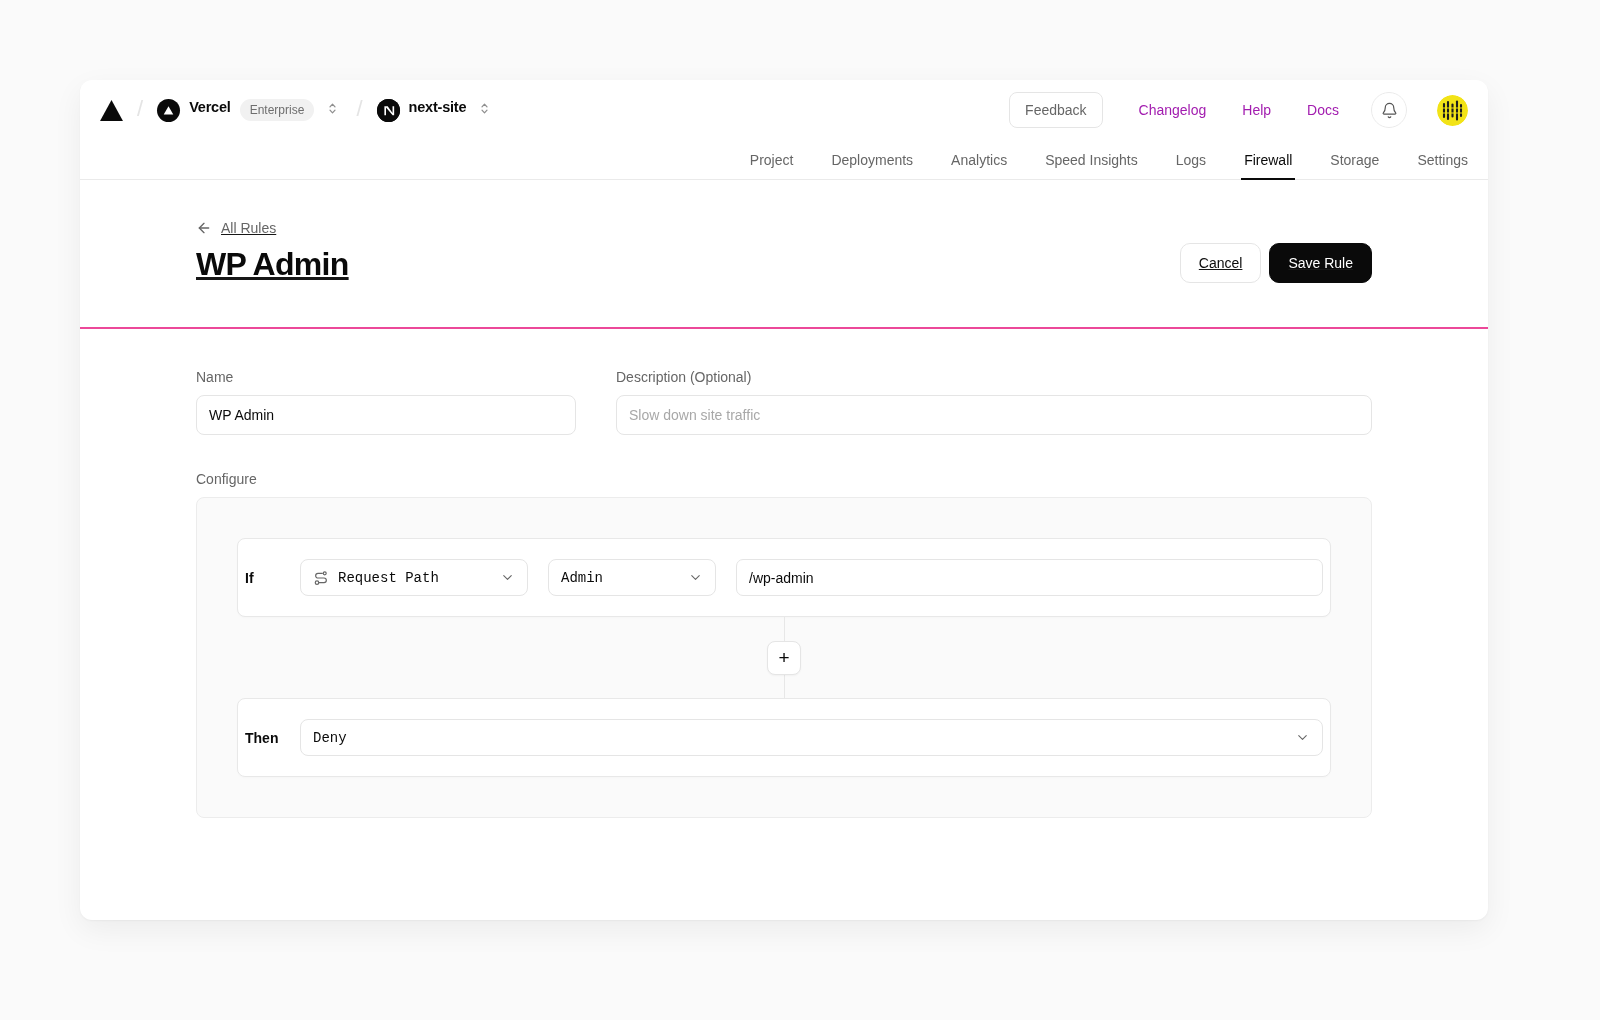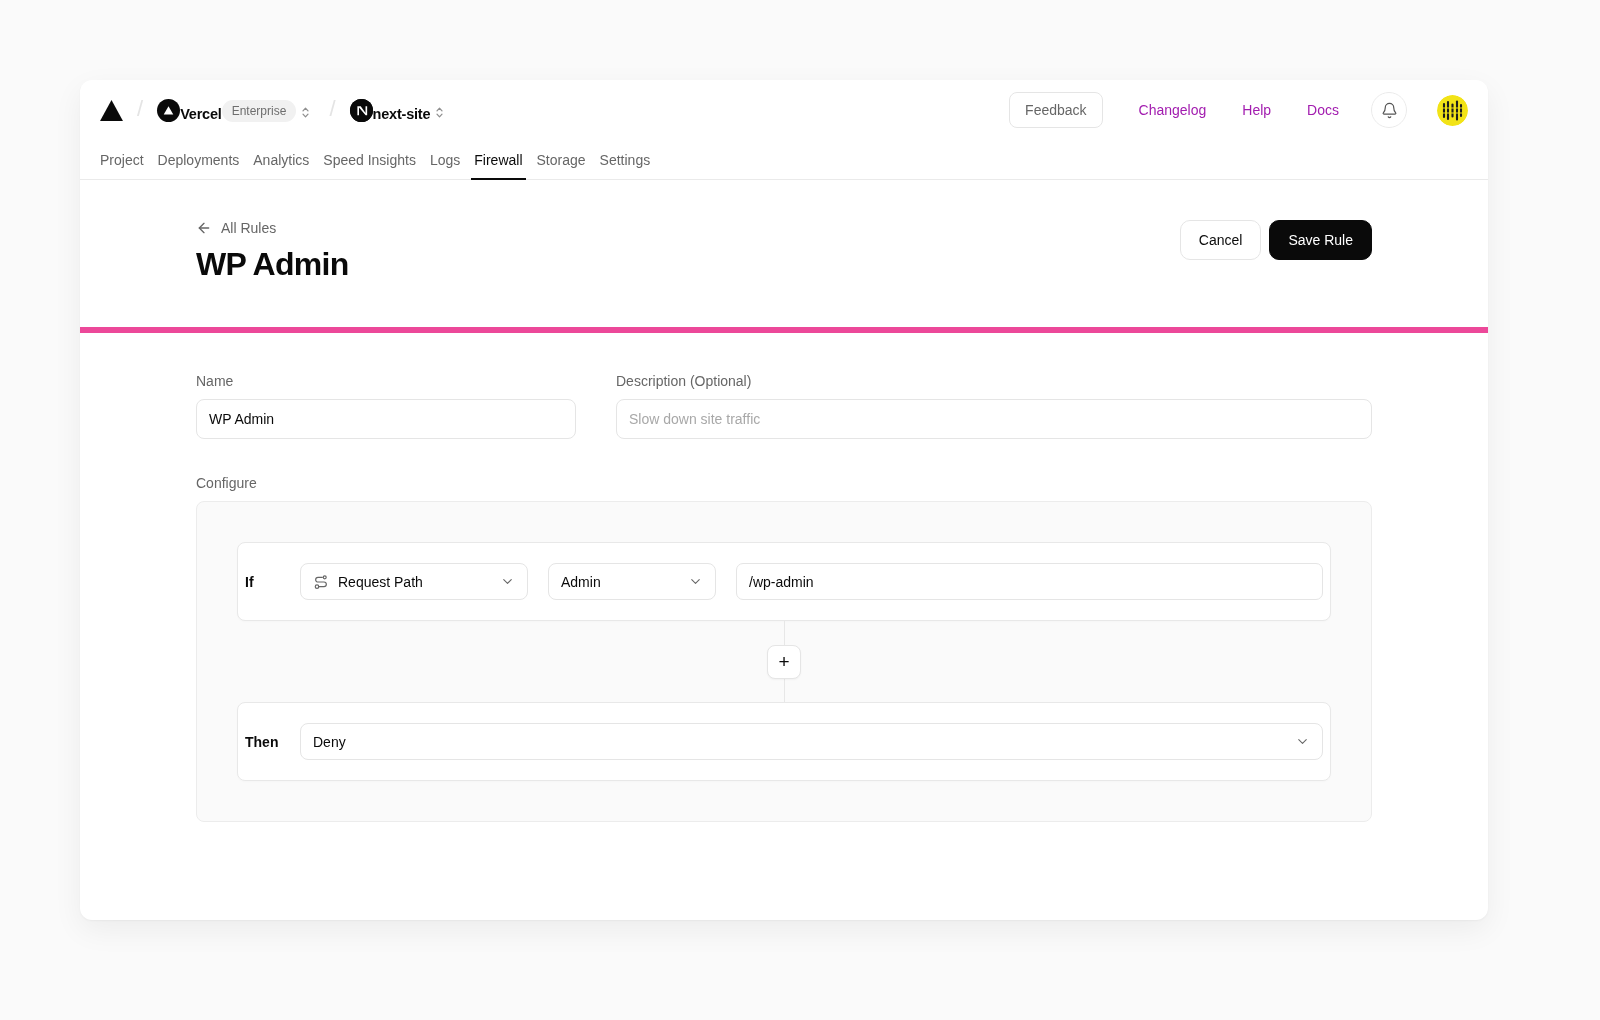--- a/index.html
+++ b/index.html
@@ -10,42 +10,42 @@
     position:absolute; left:80px; top:80px; width:1408px; height:840px;
     background:#fff; border-radius:12px;
     box-shadow:0 1px 2px rgba(0,0,0,.04), 0 10px 30px rgba(0,0,0,.06);
     overflow:hidden;
   }
 
   
   .topbar { height:60px; display:flex; align-items:center; justify-content:space-between; padding:0 20px; }
   .topbar-left { display:flex; align-items:center; gap:14px; }
   .slash { color:#e4e4e4; font-size:22px; font-weight:300; transform:translateY(-1px); user-select:none; }
-  .switcher { display:flex; align-items:flex-end; cursor:pointer; }
+  .switcher { display:flex; align-items:flex-start; gap:9px; cursor:pointer; }
   .entity-name { font-size:14.5px; font-weight:700; color:#0a0a0a; letter-spacing:-.2px; }
   .avatar-circle { width:23px; height:23px; border-radius:50%; background:#0a0a0a; display:flex; align-items:center; justify-content:center; flex-shrink:0; }
   .badge { background:#f1f1f1; color:#6e6e6e; font-size:12px; padding:4px 10px; border-radius:999px; }
   .chev-sel { display:flex; align-items:center; color:#8f8f8f; padding:2px; }
 
   .topbar-right { display:flex; align-items:center; gap:36px; }
   .feedback-btn { height:36px; padding:0 15px; border:1px solid #e5e5e5; background:#fff; border-radius:8px;
     font-size:14px; color:#666; font-family:inherit; cursor:pointer; }
   .top-link { font-size:14px; color:#a21caf; cursor:pointer; }
   .bell-btn { width:36px; height:36px; border-radius:50%; border:1px solid #ebebeb; background:#fff; display:flex;
     align-items:center; justify-content:center; cursor:pointer; margin-left:-4px; }
   .user-avatar { width:31px; height:31px; border-radius:50%; overflow:hidden; cursor:pointer; flex-shrink:0; margin-left:-6px; }
 
   
-  .tabs { display:flex; gap:14px; padding:0 20px; height:40px; align-items:center; border-bottom:1px solid #eaeaea; }
+  .tabs { display:flex; gap:38px; padding:0 20px; height:40px; align-items:center; border-bottom:1px solid #eaeaea;justify-content:flex-end; }
   .tab { font-size:14px; color:#666; cursor:pointer; position:relative; height:100%; display:flex; align-items:center; }
   .tab.active { color:#0a0a0a; font-weight:500; }
   .tab.active::after { content:''; position:absolute; left:-3px; right:-3px; bottom:-1px; height:2px; background:#0a0a0a; }
 
   
-  .title-bar { display:flex; align-items:flex-start; justify-content:space-between; padding:40px 116px 44px; border-bottom:6px solid #ec4899; }
+  .title-bar { display:flex; align-items:flex-end; justify-content:space-between; padding:40px 116px 44px; border-bottom:2px solid #ec4899;text-decoration:underline; }
   .breadcrumb { display:flex; align-items:center; gap:9px; color:#666; font-size:14px; cursor:pointer; margin-bottom:10px; }
   .page-title { font-size:32px; font-weight:700; letter-spacing:-.7px; color:#0a0a0a; }
   .title-actions { display:flex; gap:8px; }
   .btn { height:40px; padding:0 18px; border-radius:10px; font-size:14px; font-weight:500; font-family:inherit; cursor:pointer; }
   .btn-cancel { background:#fff; border:1px solid #e5e5e5; color:#0a0a0a; }
   .btn-save { background:var(--accent-dark,#0a0a0a); border:1px solid var(--accent-dark,#0a0a0a); color:#fff; }
 
   
   .form-area { padding:40px 116px; }
   .fields-row { display:grid; grid-template-columns:380px 1fr; gap:40px; }
@@ -56,21 +56,21 @@
 
   .configure { margin-top:36px; }
   .configure-box { margin-top:10px; background:#fafafa; border:1px solid #ececec; border-radius:8px; padding:40px; }
 
   .rule-card { background:#fff; border:1px solid #e8e8e8; border-radius:8px; box-shadow:0 1px 2px rgba(0,0,0,.02);
     display:flex; align-items:center; padding:20px 7px; }
   .rule-label { width:55px; flex-shrink:0; font-size:14px; font-weight:700; color:#0a0a0a; }
   .row-controls { display:flex; align-items:center; gap:20px; flex:1; }
   .dropdown { height:37px; background:#fff; border:1px solid #e5e5e5; border-radius:8px; display:flex; align-items:center;
     gap:9px; padding:0 12px; font-size:14px; color:#0a0a0a; cursor:pointer; }
-  .dropdown .grow { flex:1; }
+  .dropdown .grow { flex:1;font-family:Liberation Mono, monospace; }
   .dd-field { width:228px; }
   .dd-operator { width:168px; }
   .dd-action { flex:1; }
   .value-input { flex:1; height:37px;border-radius:7px; }
 
   .connector { position:relative; height:81px; display:flex; align-items:center; justify-content:center; }
   .connector::before { content:''; position:absolute; left:50%; top:0; bottom:0; width:1px; background:#e7e7e7; }
   .add-btn { position:relative; z-index:1; width:34px; height:34px; background:#fff; border:1px solid #e5e5e5;
     border-radius:8px; box-shadow:0 1px 2px rgba(0,0,0,.04); font-size:19px; line-height:1; color:#0a0a0a;
     cursor:pointer; display:flex; align-items:center; justify-content:center; font-family:inherit; font-weight:400; }

